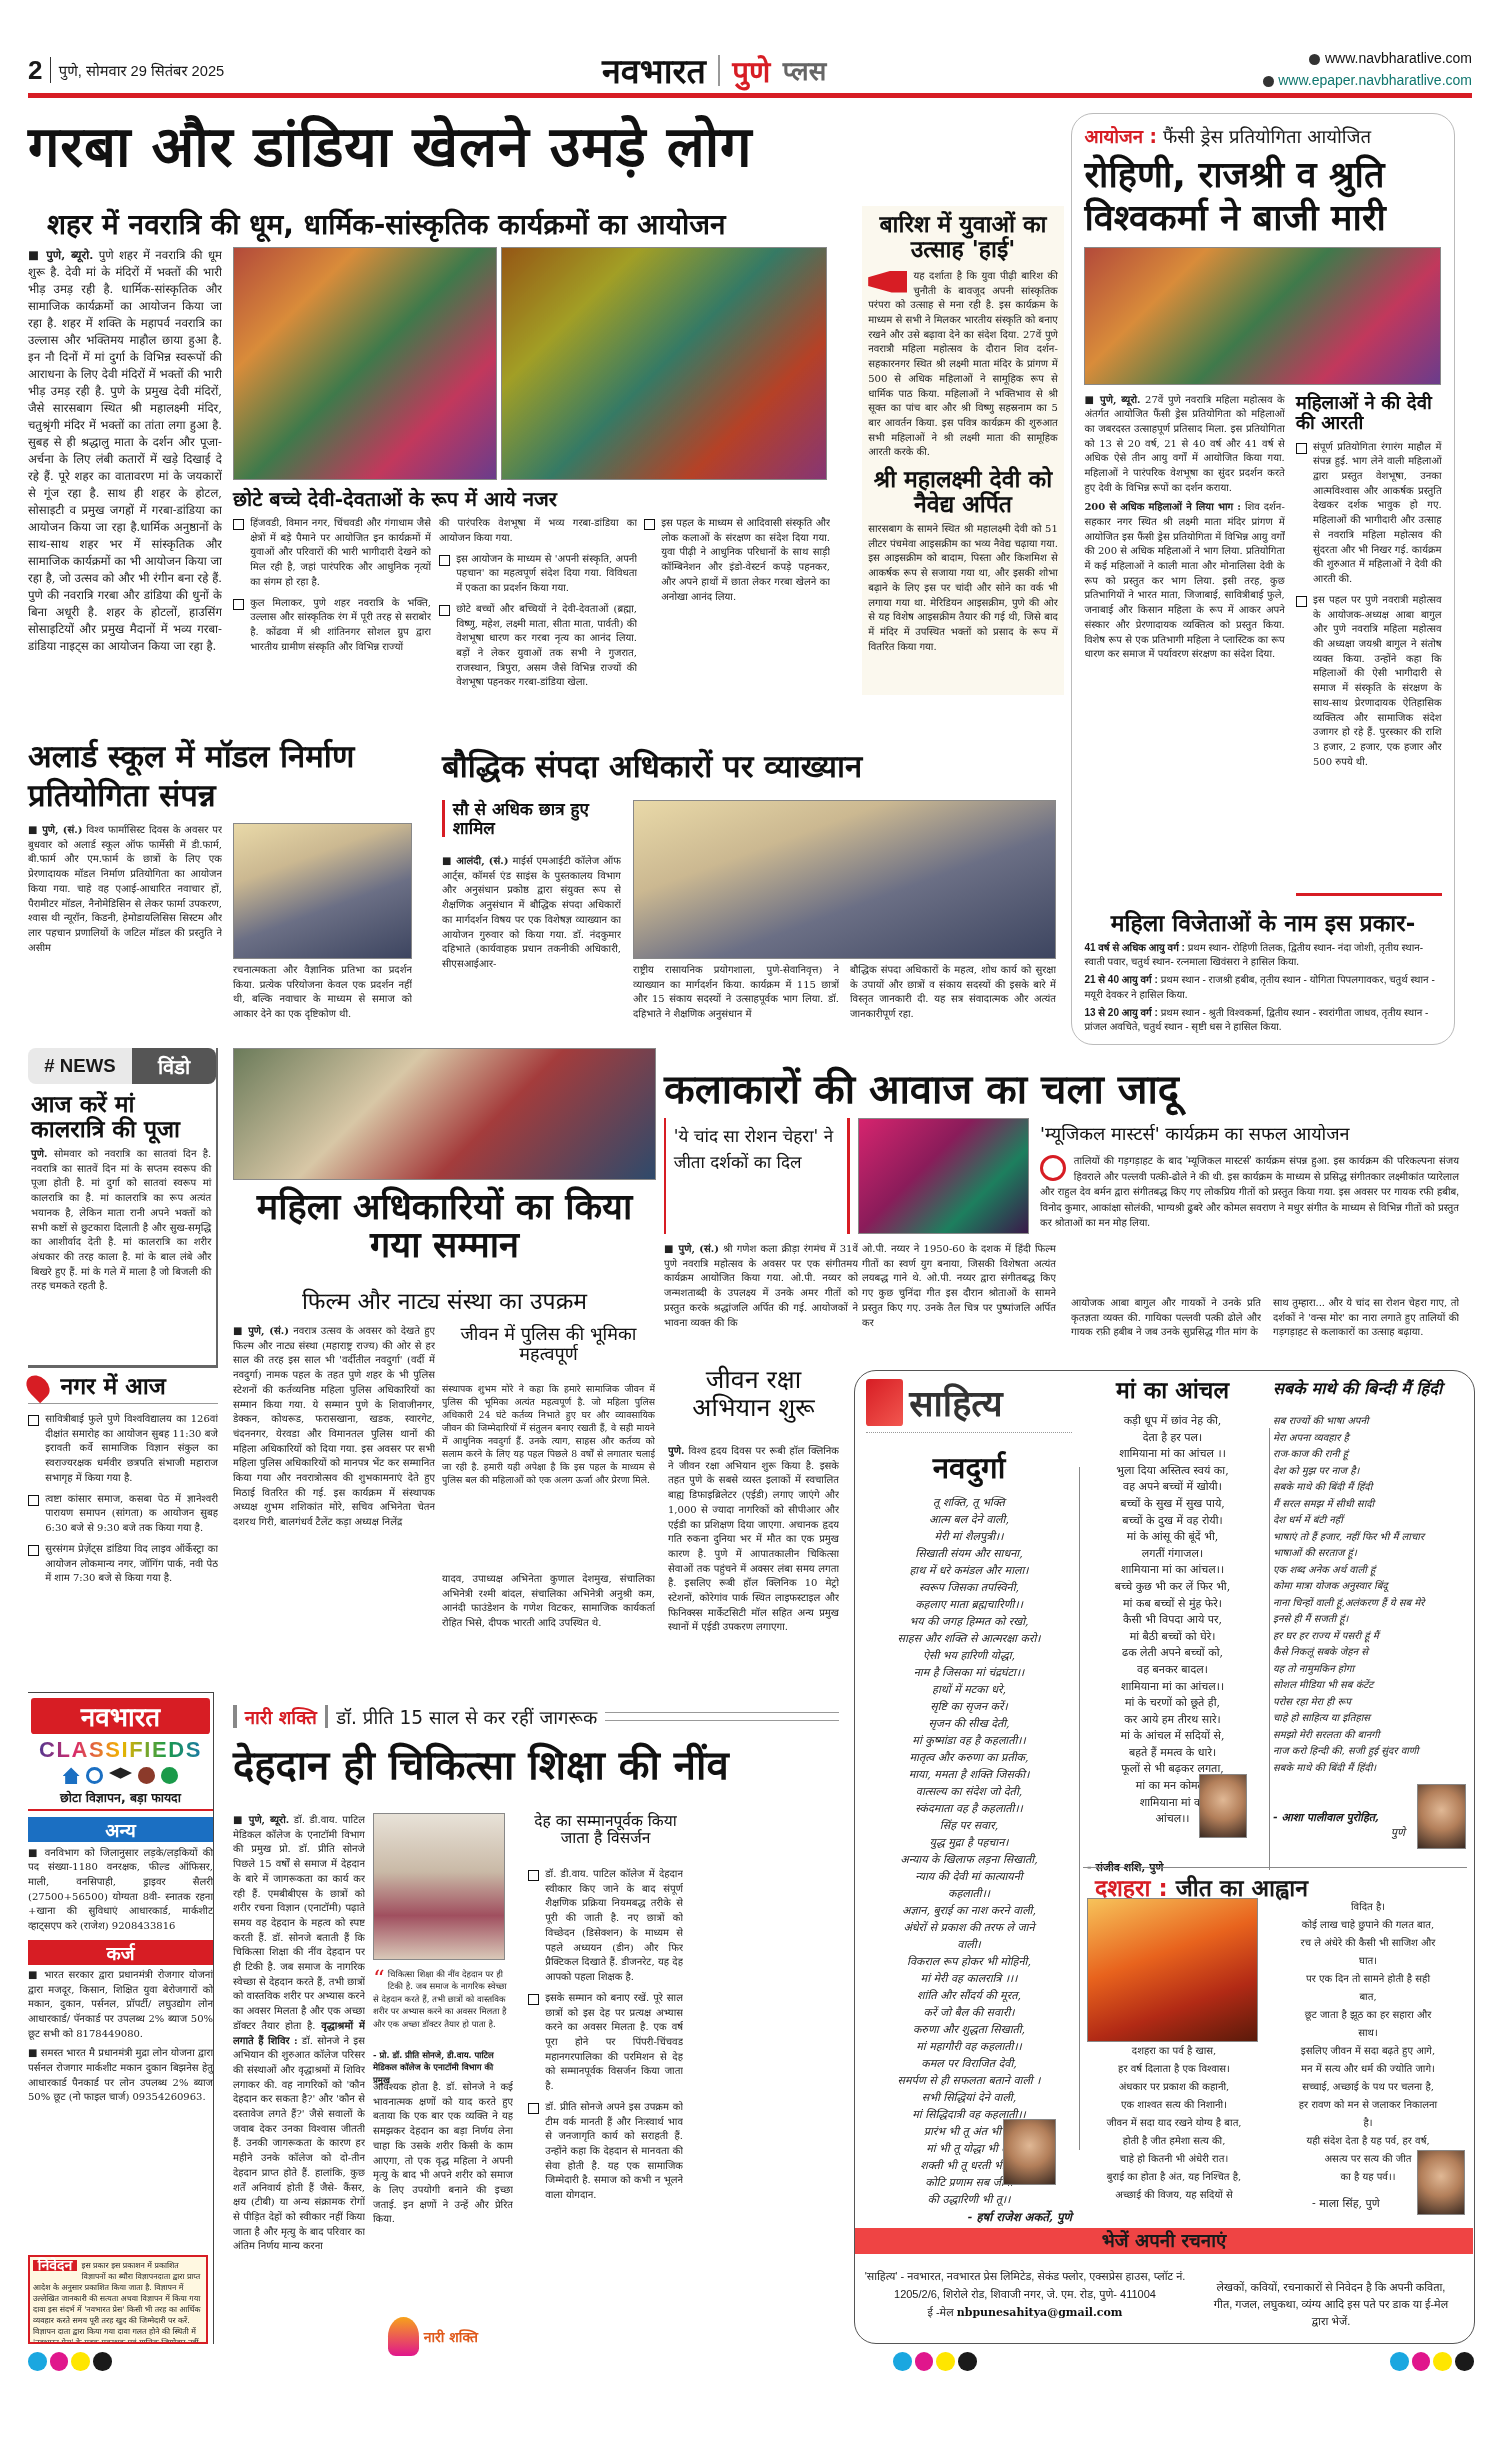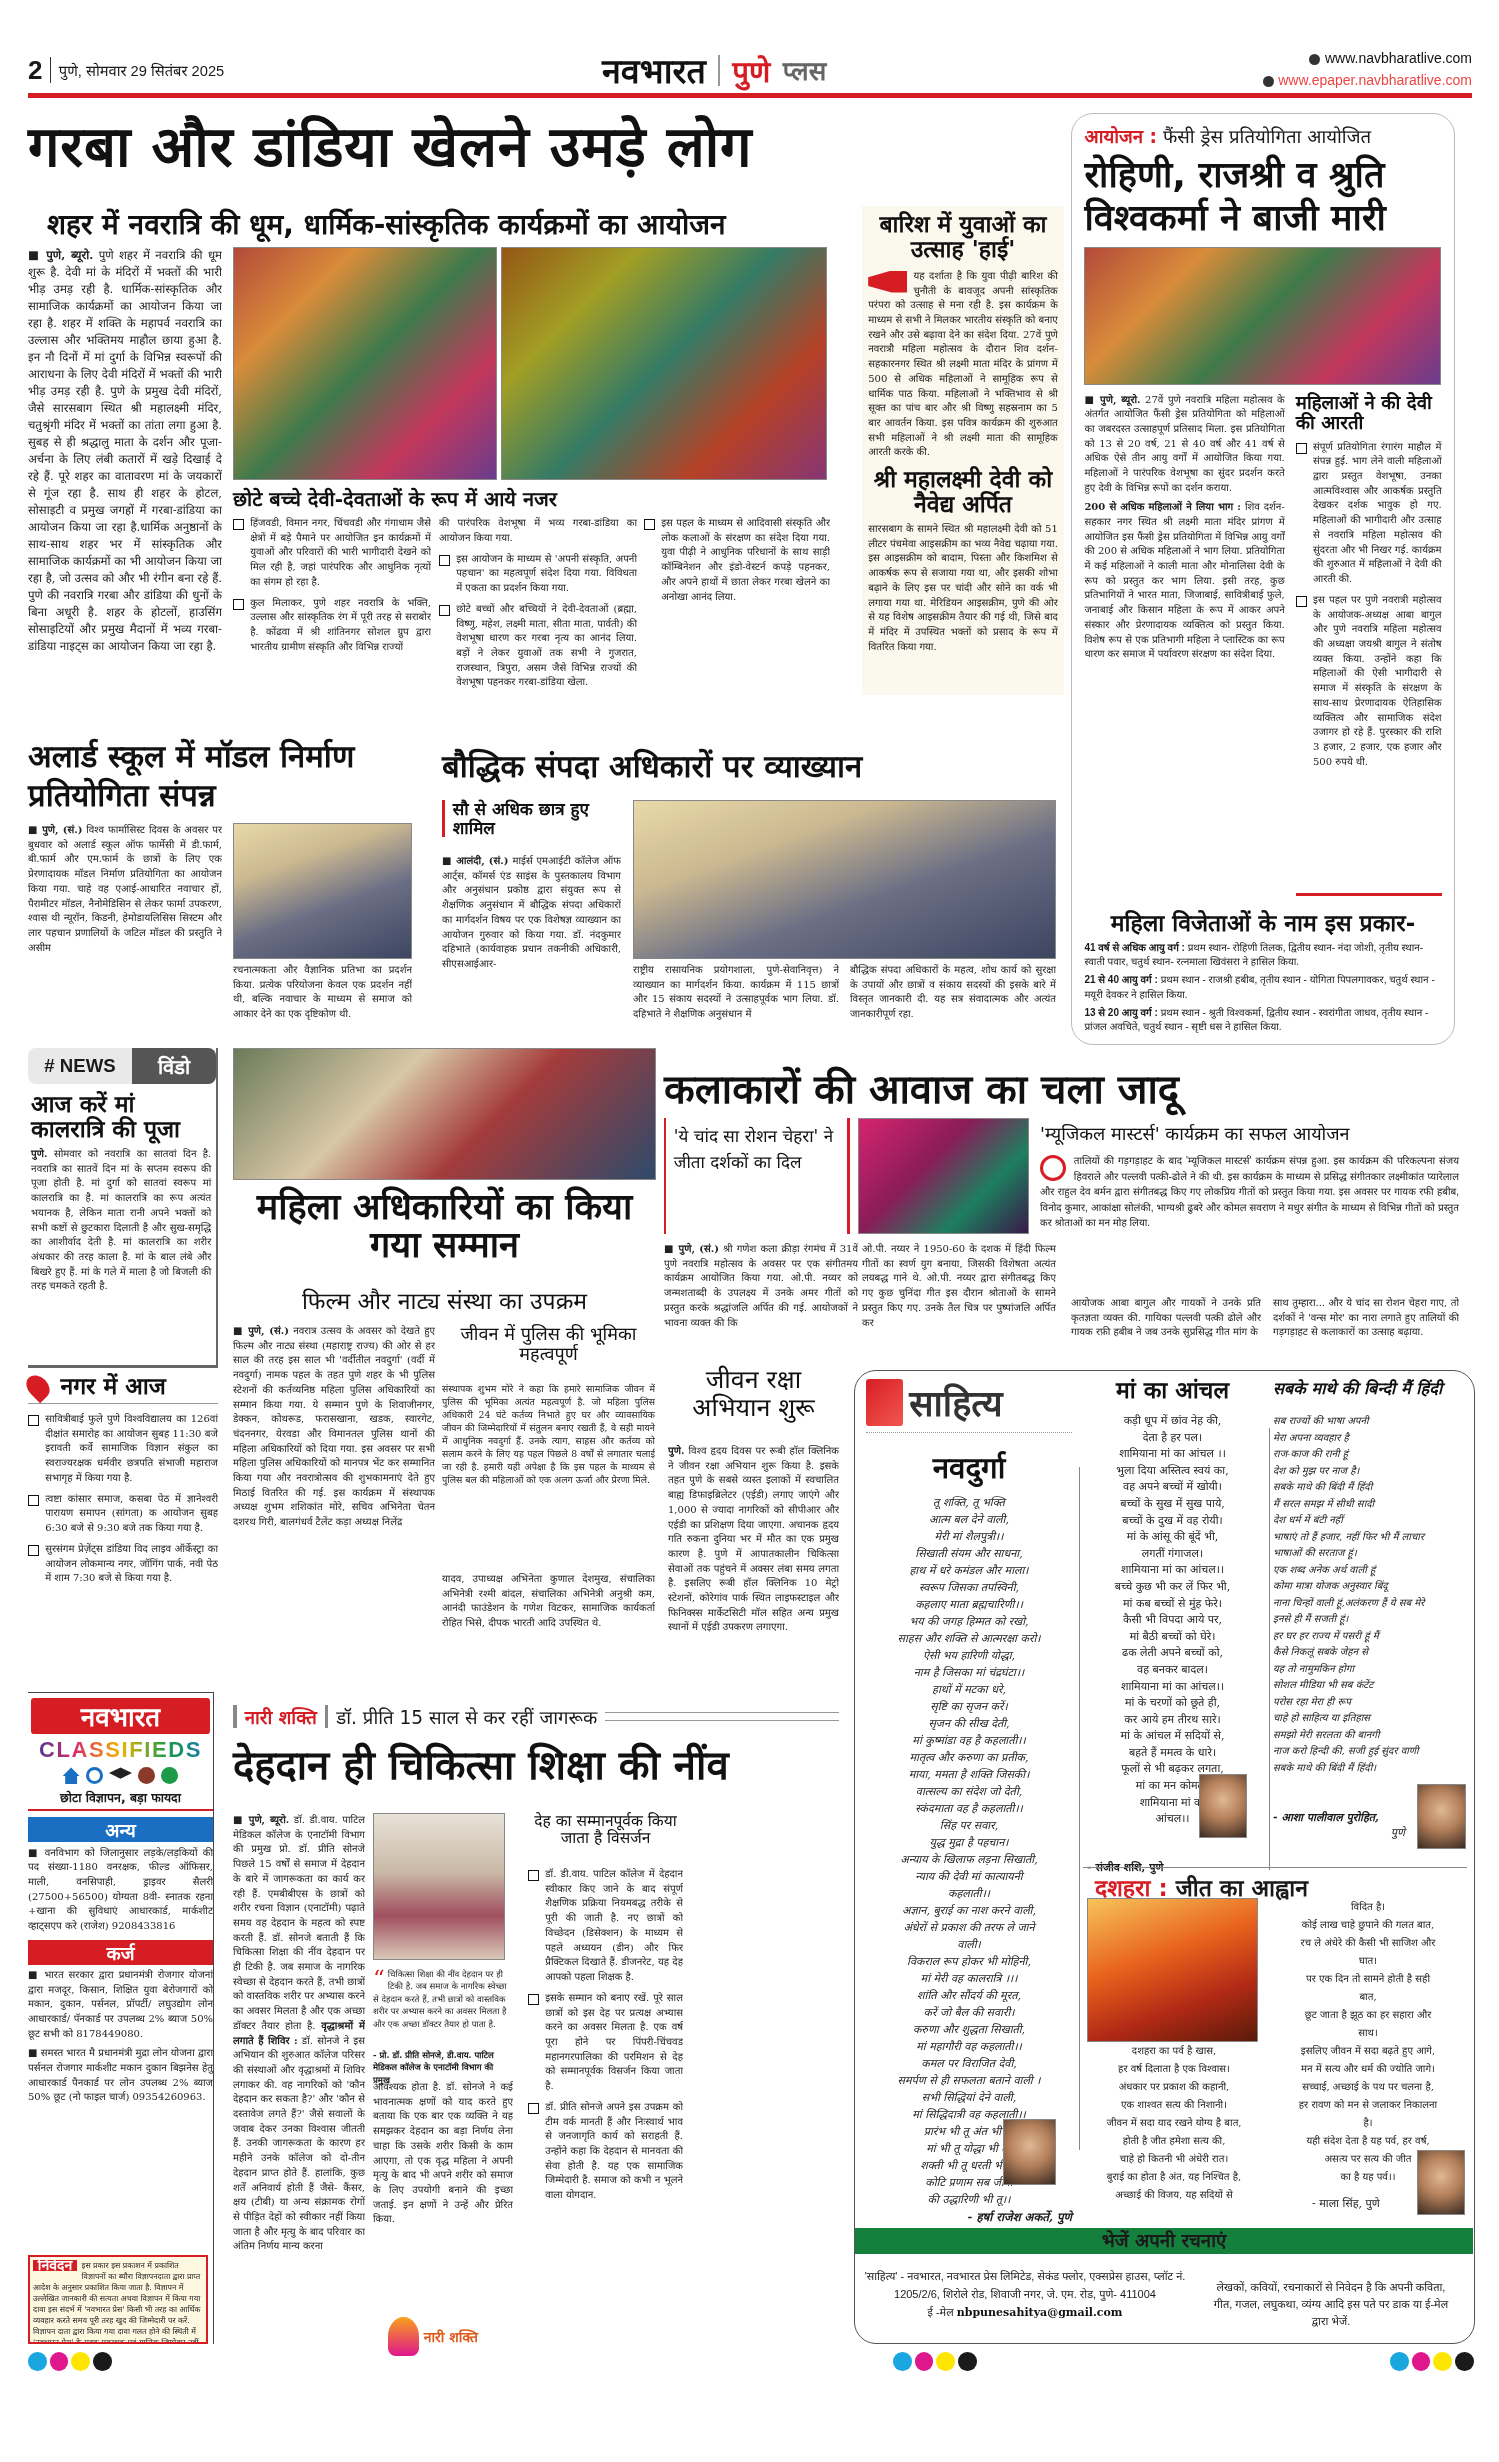--- a/index.html
+++ b/index.html
@@ -38,21 +38,21 @@
     <span style="font-size:14.7px; font-family:'Liberation Sans',sans-serif;">पुणे, सोमवार 29 सितंबर 2025</span>
   </div>
   <div class="abs" style="left:574px; top:0; display:flex; align-items:center; gap:12.4px;">
     <span style="font-size:34px; font-weight:bold; color:#111;">नवभारत</span>
     <span style="width:1.6px; height:31px; background:#999;"></span>
     <span style="font-size:29.5px; font-weight:bold; color:#d71d24;">पुणे</span>
     <span style="font-size:26px; font-weight:bold; color:#666;">प्लस</span>
   </div>
   <div class="abs" style="right:0; top:0; text-align:right; font-family:'Liberation Sans',sans-serif; font-size:14px; line-height:22px;">
     <div><span class="icon-inline" style="width:11px;height:11px;border-radius:50%;background:#333;margin-right:4.7px;"></span><a style="color:#111; text-decoration:none;">www.navbharatlive.com</a></div>
-    <div><span class="icon-inline" style="width:11px;height:11px;border-radius:50%;background:#333;margin-right:4.7px;"></span><a style="color:#ef4444; text-decoration:none;">www.epaper.navbharatlive.com</a></div>
+    <div><span class="icon-inline" style="width:11px;height:11px;border-radius:50%;background:#333;margin-right:4.7px;"></span><a style="color:#0f766e; text-decoration:none;">www.epaper.navbharatlive.com</a></div>
   </div>
 </div>
 <div class="abs rule" style="left:28px; top:93px; width:1444px; height:4.7px;"></div>
 
 <div class="abs hl" style="left:28px; top:116px; width:1032px; font-size:56px; letter-spacing:0.8px;">गरबा और डांडिया खेलने उमड़े लोग</div>
 <div class="abs hl" style="left:47px; top:210px; width:784px; font-size:28px; font-weight:bold;">शहर में नवरात्रि की धूम, धार्मिक-सांस्कृतिक कार्यक्रमों का आयोजन</div>
 
 <div class="abs txt" style="left:28px; top:247px; width:194px; height:442px;">
   <b class="bullet">पुणे, ब्यूरो.</b>
   <span>पुणे शहर में नवरात्रि की धूम शुरू है. देवी मां के मंदिरों में भक्तों की भारी भीड़ उमड़ रही है. धार्मिक-सांस्कृतिक और सामाजिक कार्यक्रमों का आयोजन किया जा रहा है. शहर में शक्ति के महापर्व नवरात्रि का उल्लास और भक्तिमय माहौल छाया हुआ है. इन नौ दिनों में मां दुर्गा के विभिन्न स्वरूपों की आराधना के लिए देवी मंदिरों में भक्तों की भारी भीड़ उमड़ रही है. पुणे के प्रमुख देवी मंदिरों, जैसे सारसबाग स्थित श्री महालक्ष्मी मंदिर, चतुश्रृंगी मंदिर में भक्तों का तांता लगा हुआ है. सुबह से ही श्रद्धालु माता के दर्शन और पूजा-अर्चना के लिए लंबी कतारों में खड़े दिखाई दे रहे हैं. पूरे शहर का वातावरण मां के जयकारों से गूंज रहा है. साथ ही शहर के होटल, सोसाइटी व प्रमुख जगहों में गरबा-डांडिया का आयोजन किया जा रहा है.धार्मिक अनुष्ठानों के साथ-साथ शहर भर में सांस्कृतिक और सामाजिक कार्यक्रमों का भी आयोजन किया जा रहा है, जो उत्सव को और भी रंगीन बना रहे हैं. पुणे की नवरात्रि गरबा और डांडिया की धुनों के बिना अधूरी है. शहर के होटलों, हाउसिंग सोसाइटियों और प्रमुख मैदानों में भव्य गरबा-डांडिया नाइट्स का आयोजन किया जा रहा है.</span>
@@ -456,19 +456,19 @@
 मन में सत्य और धर्म की ज्योति जागे।
 सच्चाई, अच्छाई के पथ पर चलना है,
 हर रावण को मन से जलाकर निकालना
 है।
 यही संदेश देता है यह पर्व, हर वर्ष,
 असत्य पर सत्य की जीत
 का है यह पर्व।।</div>
 <div class="abs" style="left:1312px; top:2195px; font-weight:normal; font-size:11px; font-family:'DejaVu Serif',serif;">- माला सिंह, पुणे</div>
 <div class="abs photo face" style="left:1417px; top:2150px; width:48px; height:65px;"></div>
 
-<div class="abs" style="left:855px; top:2228px; width:618px; height:26px; background:#15803d; text-align:center; font-size:18.6px; font-weight:bold; line-height:26px;">भेजें अपनी रचनाएं</div>
+<div class="abs" style="left:855px; top:2228px; width:618px; height:26px; background:#ef4444; text-align:center; font-size:18.6px; font-weight:bold; line-height:26px;">भेजें अपनी रचनाएं</div>
 <div class="abs" style="left:862px; top:2267px; width:326px; text-align:center; font-family:'Liberation Sans',sans-serif; font-size:11px; line-height:18px;">
   <div>'साहित्य' - नवभारत, नवभारत प्रेस लिमिटेड, सेकंड फ्लोर, एक्सप्रेस हाउस, प्लॉट नं. 1205/2/6, शिरोले रोड, शिवाजी नगर, जे. एम. रोड, पुणे- 411004</div>
   <div><span>ई -मेल</span> <a style="color:#111; font-weight:bold; font-family:'DejaVu Serif',serif;">nbpunesahitya@gmail.com</a></div>
 </div>
 <div class="abs" style="left:1199px; top:2271px; width:264px; height:66px; background:#fff; border-radius:31px; padding:7.8px 14px; text-align:center; font-family:'Liberation Sans',sans-serif; font-size:11px; line-height:17px;">लेखकों, कवियों, रचनाकारों से निवेदन है कि अपनी कविता, गीत, गजल, लघुकथा, व्यंग्य आदि इस पते पर डाक या ई-मेल द्वारा भेजें.</div>
 
 
 </body></html>

